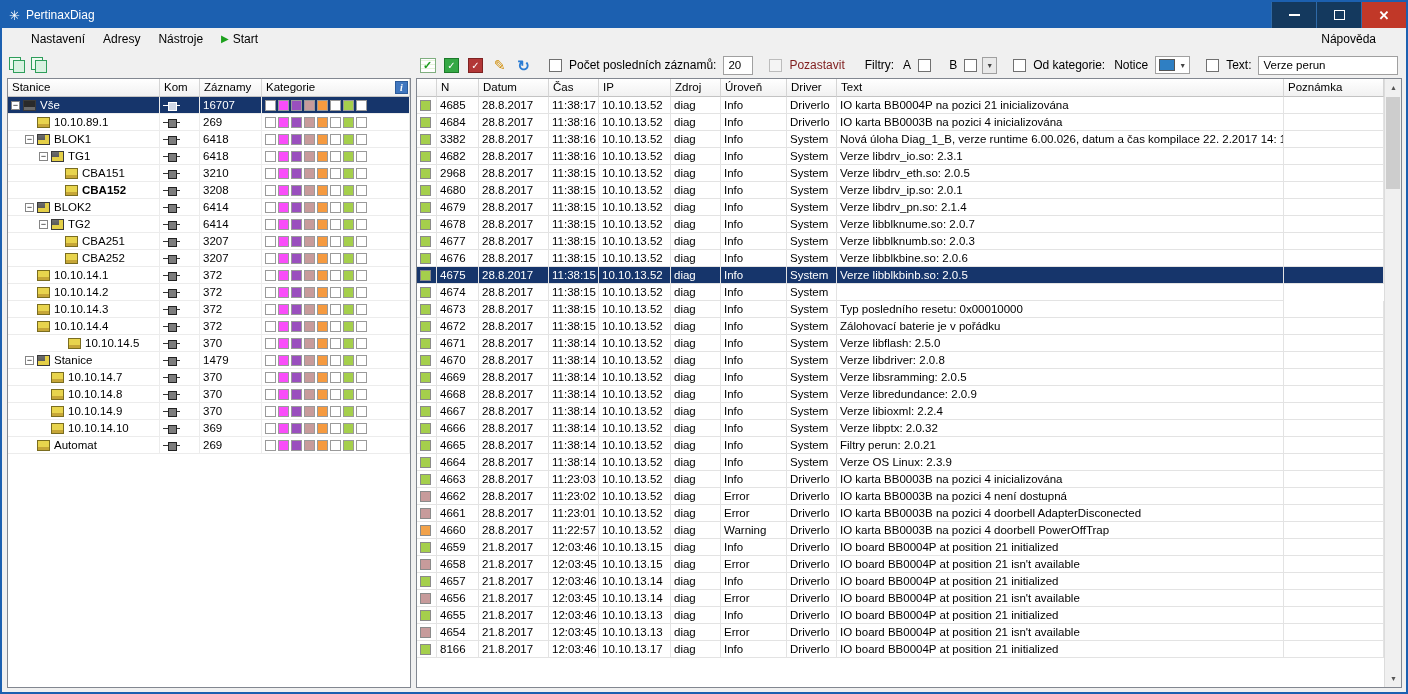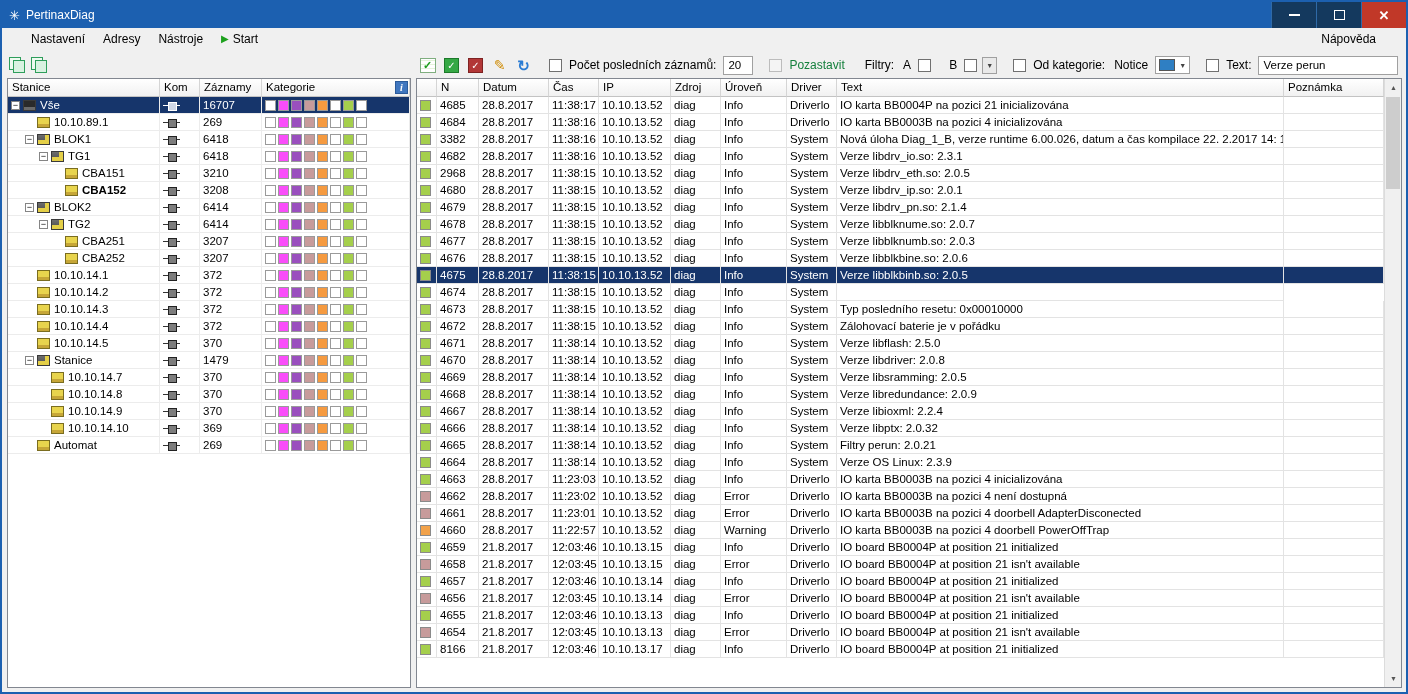--- a/index.html
+++ b/index.html
@@ -62,21 +62,21 @@
   
   .tb-icon{width:19px;height:18px;display:flex;align-items:center;justify-content:center;cursor:default}
   .ic-grid{width:16px;height:15px;border:1px solid #7fae7f;background:repeating-linear-gradient(0deg,#fff 0 3px,#e4f3da 3px 4px);color:#1f9e1f;font-size:11px;line-height:13px;text-align:center;font-weight:bold}
   .ic-green{width:15px;height:15px;background:#35a845;border:1px solid #1c7a2a;color:#fff;font-size:10px;line-height:13px;text-align:center}
   .ic-red{width:15px;height:15px;background:#b23737;border:1px solid #7e2222;color:#fff;font-size:10px;line-height:13px;text-align:center}
   .ic-pencil{color:#cf8a00;font-size:14px;line-height:1}
   .ic-refresh{color:#2b7cd3;font-size:15px;font-weight:bold;line-height:1}
   .cb{flex:0 0 13px;width:13px;height:13px;border:1px solid #707070;background:#fff;display:inline-block}
   .cb.disabled{border-color:#bcbcbc;background:#f4f4f4}
   .tb-label{white-space:nowrap;margin:0 2px}
-  .tb-label.disabled{color:#15803d}
+  .tb-label.disabled{color:#7f1d1d}
   .txt{height:19px;border:1px solid #a0a0a0;background:#fff;font:11.5px "Liberation Sans",sans-serif;padding:1px 4px}
   .txt.count{width:30px}
   .txt.search{flex:1;min-width:120px;margin-right:2px}
   .dd-btn{width:15px;height:17px;border:1px solid #a0a0a0;background:#e9e9e9;display:flex;align-items:center;justify-content:center;font-size:7px;color:#444}
   .color-combo{display:flex;align-items:center;border:1px solid #a0a0a0;background:#fff;height:18px;padding:1px}
   .color-swatch{width:16px;height:12px;border:1px solid #555;margin:0 2px}
   .color-combo .arrow{font-size:7px;color:#444;padding:0 2px}
   .gap{width:6px}
 
   
@@ -438,21 +438,21 @@
                 <span class="cat-sq" style="background: rgb(249, 77, 249);"></span>
                 <span class="cat-sq" style="background: rgb(154, 79, 190);"></span>
                 <span class="cat-sq" style="background: rgb(199, 155, 155);"></span>
                 <span class="cat-sq" style="background: rgb(245, 154, 64);"></span>
                 <span class="cat-sq" style="background: rgb(255, 255, 255);"></span>
                 <span class="cat-sq" style="background: rgb(165, 207, 76);"></span>
                 <span class="cat-sq" style="background: rgb(255, 255, 255);"></span>
               </div>
             </div>
             <div class="tree-row">
-              <div class="cell" style="padding-left: 17px;">
+              <div class="cell" style="padding-left: 17px; margin-left: 31px;">
                 <span class="expander hidden"></span>
                 <span class="ti ti-leaf"></span>
                 <span>10.10.14.5</span>
               </div>
               <div class="cell">
                 <span class="kom"></span>
               </div>
               <div class="cell">370</div>
               <div class="cell">
                 <span class="cat-sq" style="background: rgb(255, 255, 255);"></span>

